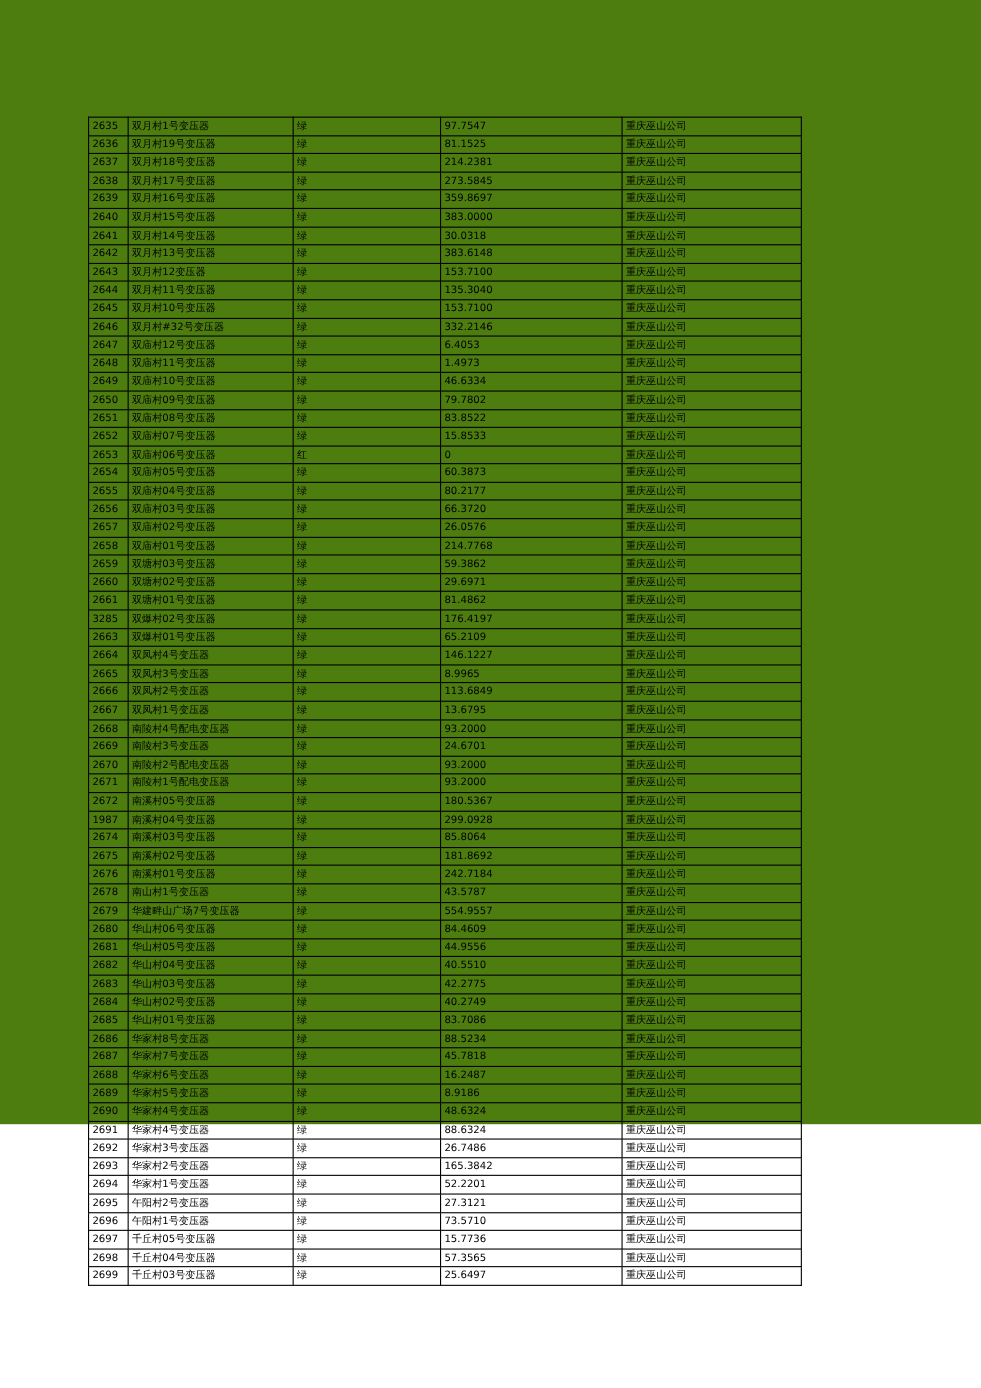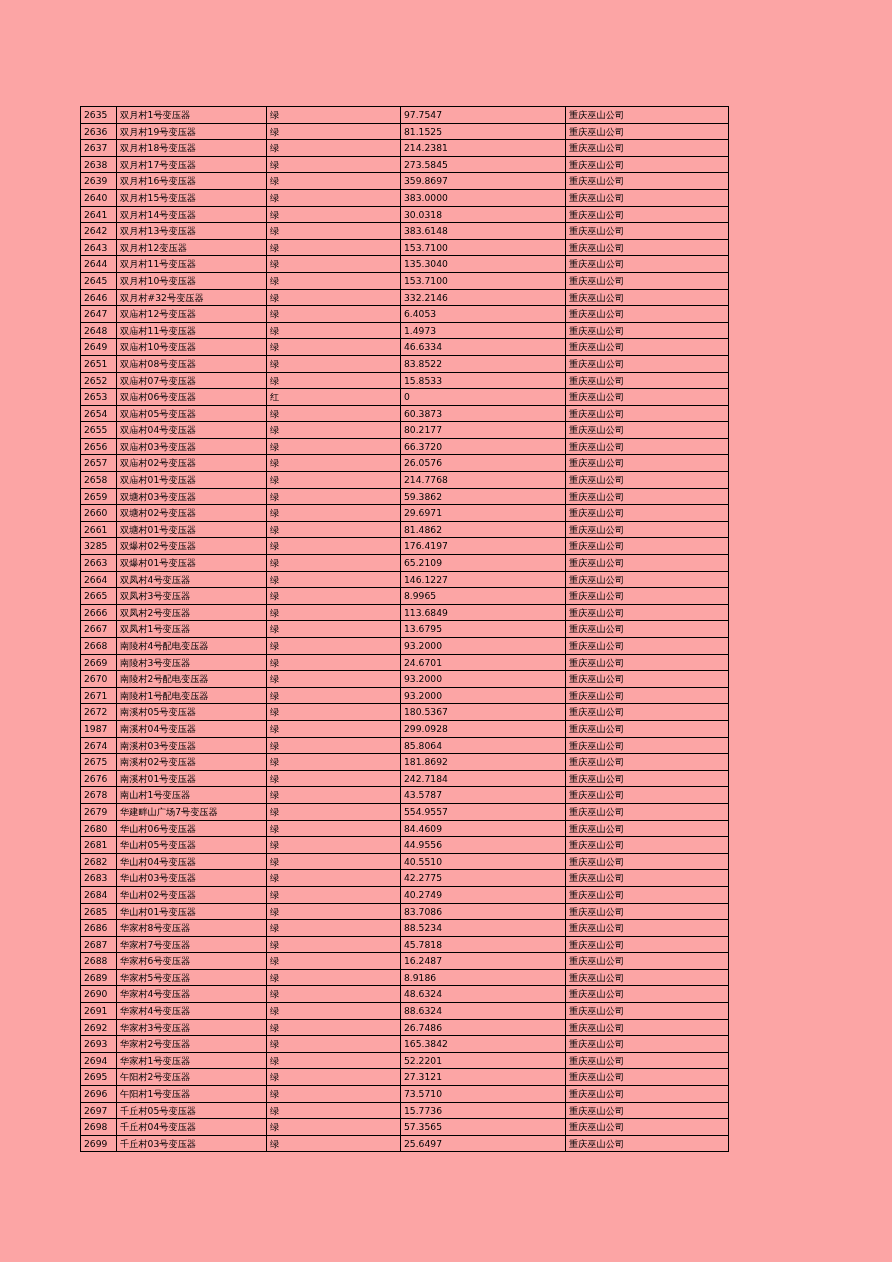--- a/index.html
+++ b/index.html
@@ -8,22 +8,22 @@
     background: #ffffff;
   }
   body {
     width: 892px;
     height: 1262px;
     font-family: "DejaVu Sans", "Liberation Sans", sans-serif;
   }
   .page {
     position: relative;
     width: 892px;
-    height: 1262px;
-    background: #fca5a5;
+    height: 1022px;
+    background: #4d7c0f;
     box-sizing: border-box;
   }
   .sheet {
     position: absolute;
     left: 80px;
     top: 106px;
     width: 648px;
   }
   table.data-table {
     border-collapse: collapse;
@@ -165,20 +165,27 @@
             <td class="org-cell">重庆巫山公司</td>
           </tr>
           <tr>
             <td class="id-cell">2649</td>
             <td class="name-cell">双庙村10号变压器</td>
             <td class="color-cell">绿</td>
             <td class="value-cell">46.6334</td>
             <td class="org-cell">重庆巫山公司</td>
           </tr>
           <tr>
+            <td class="id-cell">2650</td>
+            <td class="name-cell">双庙村09号变压器</td>
+            <td class="color-cell">绿</td>
+            <td class="value-cell">79.7802</td>
+            <td class="org-cell">重庆巫山公司</td>
+          </tr>
+          <tr>
             <td class="id-cell">2651</td>
             <td class="name-cell">双庙村08号变压器</td>
             <td class="color-cell">绿</td>
             <td class="value-cell">83.8522</td>
             <td class="org-cell">重庆巫山公司</td>
           </tr>
           <tr>
             <td class="id-cell">2652</td>
             <td class="name-cell">双庙村07号变压器</td>
             <td class="color-cell">绿</td>

